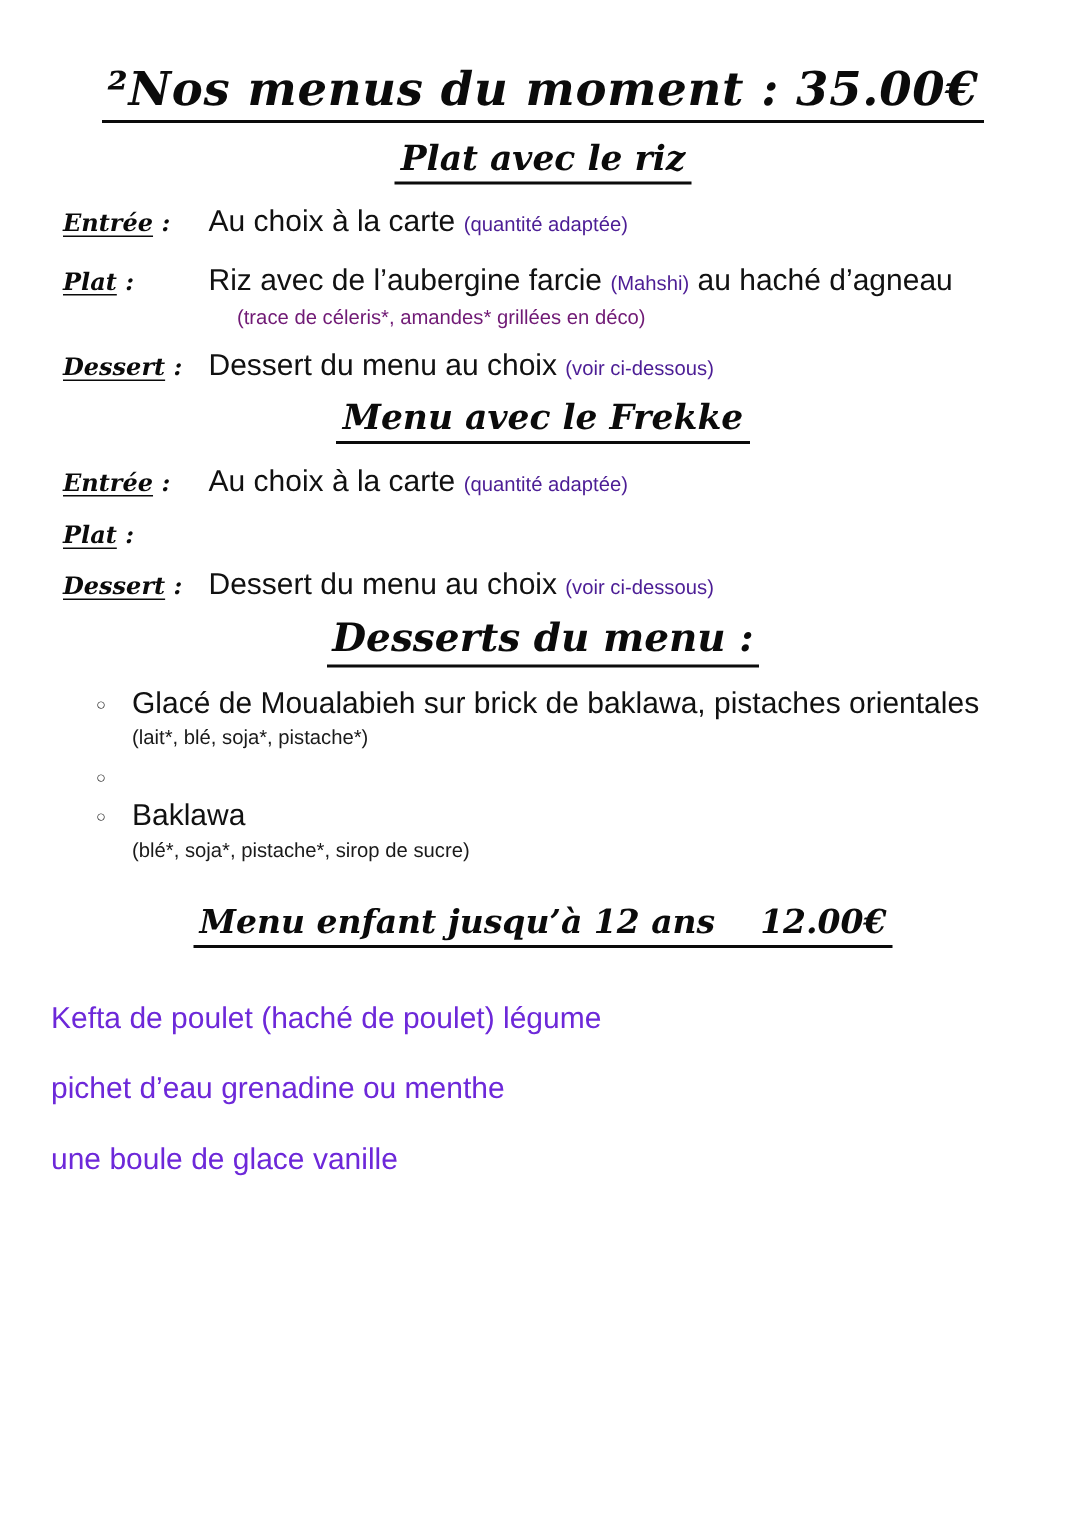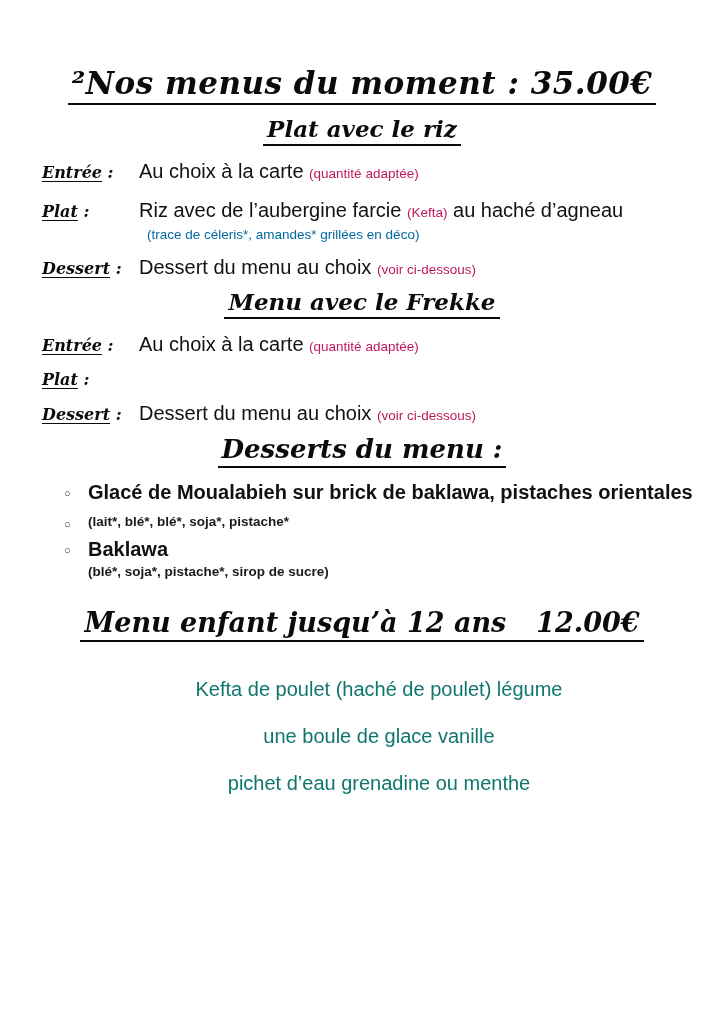--- a/index.html
+++ b/index.html
@@ -9,21 +9,21 @@
   }
   .page {
     position: relative;
     width: 724px;
     height: 1024px;
     background: #ffffff;
     color: #111111;
     font-family: "Liberation Sans", sans-serif;
     overflow: hidden;
     box-sizing: border-box;
-    padding-top: 65px;
+    padding-top: 42px;
   }
   
   .script {
     font-family: "DejaVu Serif", serif;
     font-style: italic;
     font-weight: bold;
     color: #0b0b0b;
   }
   .center { text-align: center; }
 
@@ -50,60 +50,60 @@
     font-size: 20px;
     line-height: 1.3;
   }
   .course .lbl {
     flex: 0 0 97px;
     font-size: 16px;
     white-space: nowrap;
   }
   .course .lbl .w { text-decoration: underline; text-underline-offset: 3px; }
   .course .val { flex: 1; }
-  .small { font-size: 13.5px; color: #be185d; }
+  .small { font-size: 13.5px; color: #4c1d95; }
   .note {
     font-size: 13.5px;
-    color: #0369a1;
+    color: #701a75;
     margin-top: 3px;
-    margin-left: 8px;
+    margin-left: 19px;
   }
   .course.plat { margin-bottom: 10px; }
   .course.dessert-row { margin-bottom: 8px; }
 
   .desserts { }
   h2.desserts-heading {
     margin: 0 0 12px 0;
     font-size: 26px;
   }
   .ditem {
     display: flex;
     margin: 0 20px 7px 64px;
   }
   .ditem .bullet {
     flex: 0 0 24px;
     font-size: 11px;
     padding-top: 7px;
     color: #333333;
   }
-  .ditem .dbody { flex: 1; font-weight: bold; }
+  .ditem .dbody { flex: 1; }
   .dname { font-size: 20px; line-height: 1.2; }
   .dallergens { font-size: 13.5px; margin-top: 3px; color: #1a1a1a; }
 
   .child { margin-top: 28px; }
   h2.child-heading {
     margin: 0 0 36px 0;
-    font-size: 27px;
+    font-size: 22px;
   }
   .child-heading .gap { margin-left: 30px; }
   .child-line {
-    text-align: center;
+    text-align: left;
     font-size: 20px;
     margin: 0 0 24px 34px;
-    color: #0f766e;
+    color: #6d28d9;
   }
 </style>
 </head>
 <body>
 
 <div class="page">
 
   <div class="center">
     <h1 class="title script"><span class="hline"><span>²Nos menus du moment :</span> <span>35.00€</span></span></h1>
   </div>
@@ -115,21 +115,21 @@
 
     <div class="course">
       <span class="lbl script"><span class="w">Entrée</span> <span>:</span></span>
       <span class="val"><span>Au choix à la carte</span> <span class="small">(quantité adaptée)</span></span>
     </div>
 
     <div class="course plat">
       <span class="lbl script"><span class="w">Plat</span> <span>:</span></span>
       <span class="val">
         <span>Riz avec de l’aubergine farcie</span>
-        <span class="small">(Kefta)</span>
+        <span class="small">(Mahshi)</span>
         <span>au haché d’agneau</span>
         <div class="note">(trace de céleris*, amandes* grillées en déco)</div>
       </span>
     </div>
 
     <div class="course dessert-row">
       <span class="lbl script"><span class="w">Dessert</span> <span>:</span></span>
       <span class="val"><span>Dessert du menu au choix</span> <span class="small">(voir ci-dessous)</span></span>
     </div>
   </section>
@@ -156,41 +156,41 @@
 
   <section class="desserts">
     <div class="center">
       <h2 class="desserts-heading script"><span class="hline">Desserts du menu :</span></h2>
     </div>
 
     <div class="ditem">
       <span class="bullet">○</span>
       <span class="dbody">
         <div class="dname">Glacé de Moualabieh sur brick de baklawa, pistaches orientales</div>
+        <div class="dallergens">(lait*, blé, soja*, pistache*)</div>
       </span>
     </div>
 
     <div class="ditem">
       <span class="bullet">○</span>
       <span class="dbody">
-        <div class="dallergens">(lait*, blé*, blé*, soja*, pistache*</div>
       </span>
     </div>
 
     <div class="ditem">
       <span class="bullet">○</span>
       <span class="dbody">
         <div class="dname">Baklawa</div>
         <div class="dallergens">(blé*, soja*, pistache*, sirop de sucre)</div>
       </span>
     </div>
   </section>
 
   <section class="child">
     <div class="center">
       <h2 class="child-heading script"><span class="hline"><span>Menu enfant jusqu’à 12 ans</span><span class="gap">12.00€</span></span></h2>
     </div>
     <div class="child-line">Kefta de poulet (haché de poulet) légume</div>
+    <div class="child-line">pichet d’eau grenadine ou menthe</div>
     <div class="child-line">une boule de glace vanille</div>
-    <div class="child-line">pichet d’eau grenadine ou menthe</div>
   </section>
 
 </div>
 
 </body></html>

